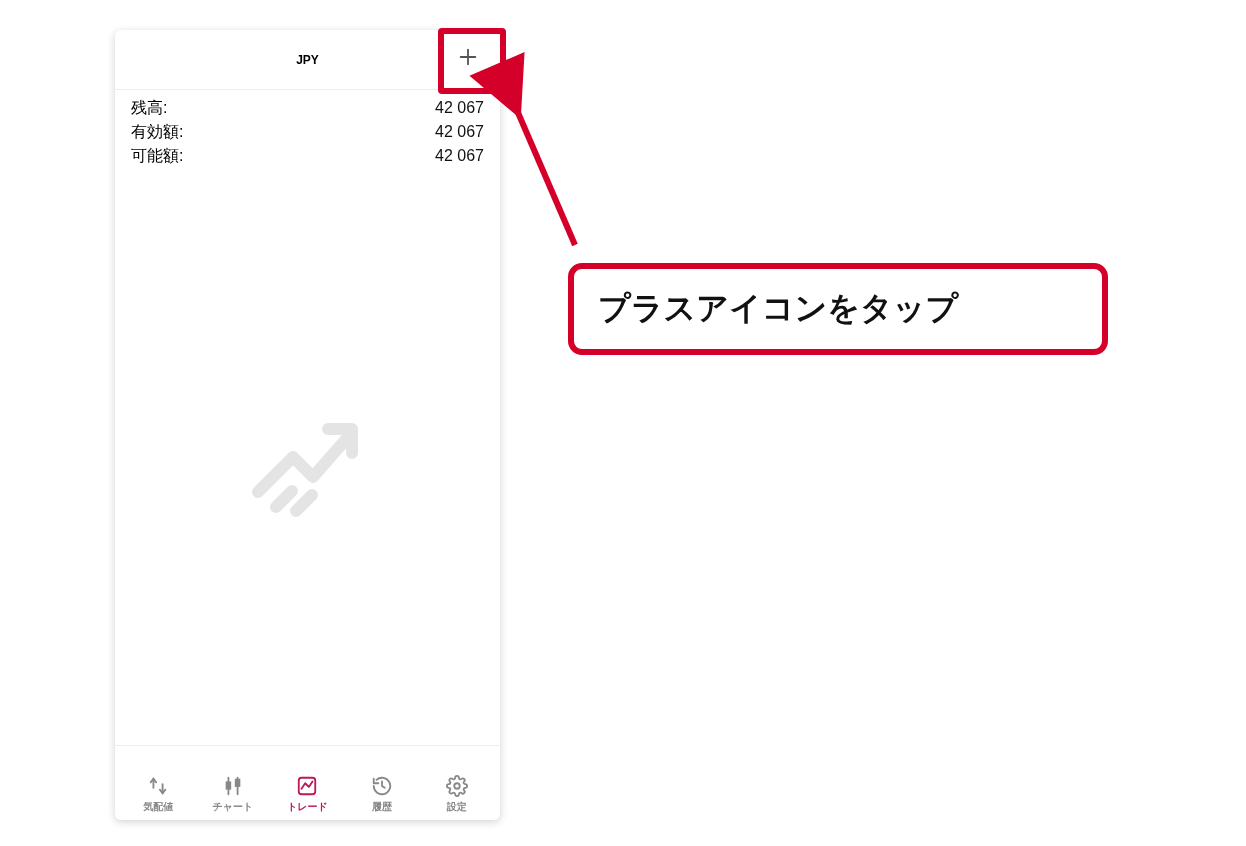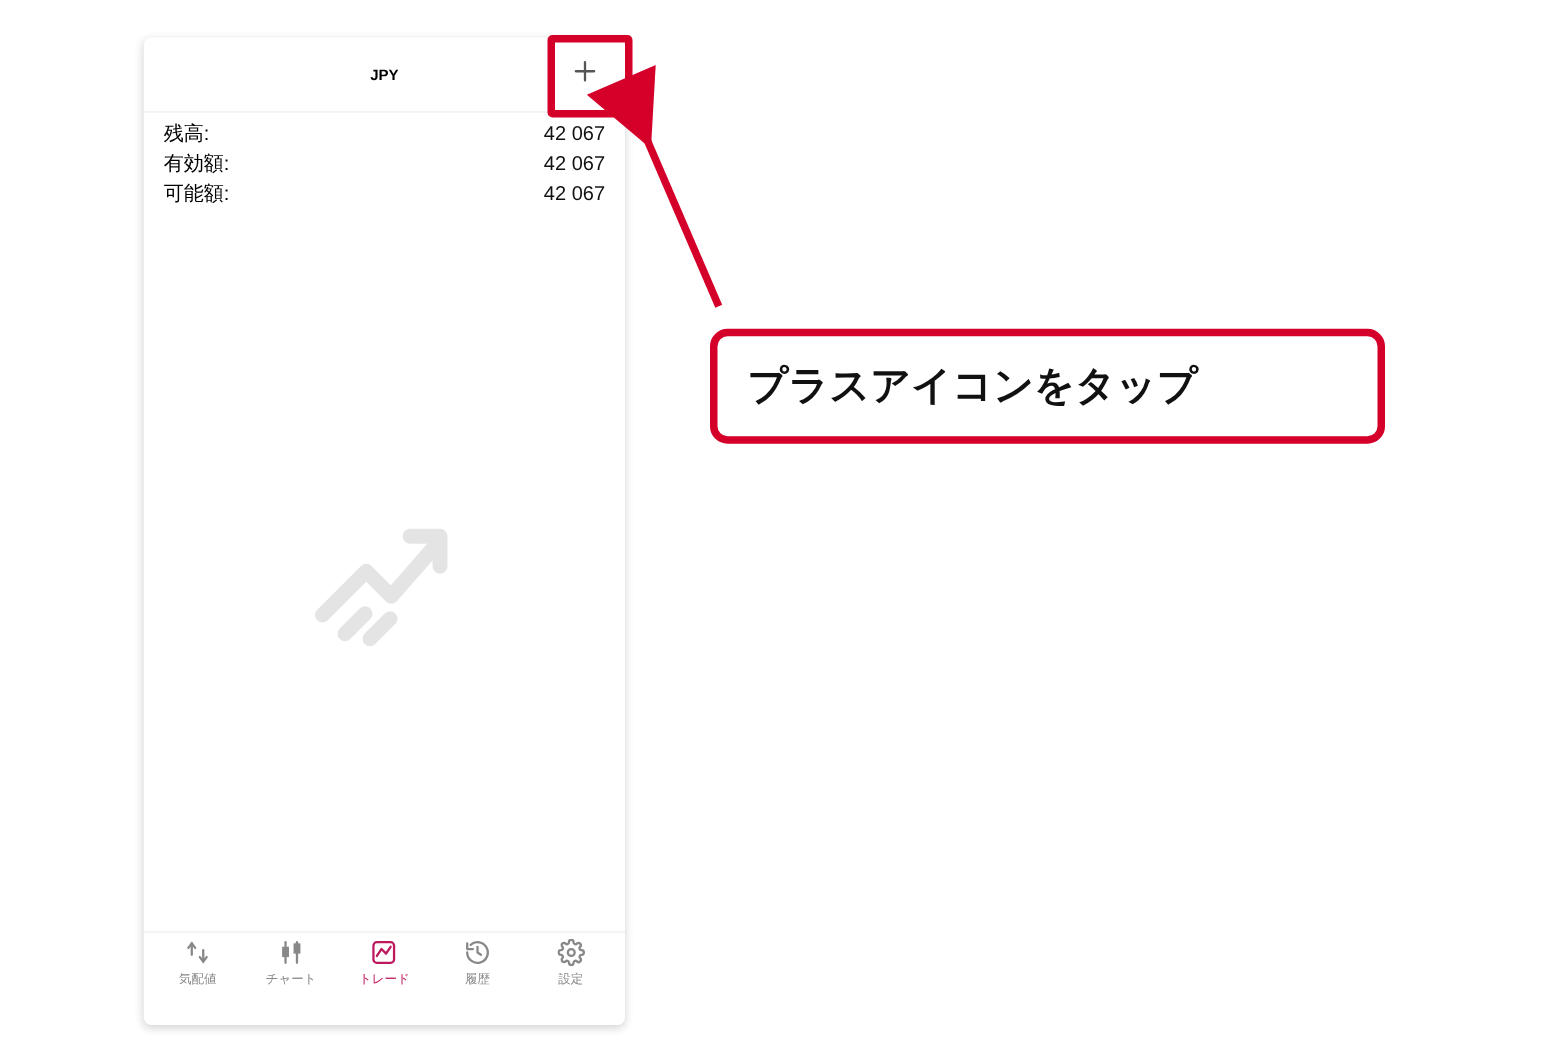--- a/index.html
+++ b/index.html
@@ -68,23 +68,24 @@
   .watermark {
     width: 120px;
     height: 120px;
     opacity: 0.10;
   }
 
   .tabbar {
     height: 75px;
     border-top: 1px solid #eee;
     display: flex;
-    align-items: flex-start;
+    align-items: flex-end;
     justify-content: space-around;
     padding: 4px 6px 6px 6px;
+    font-weight: bold;
   }
   .tab {
     flex: 1;
     display: flex;
     flex-direction: column;
     align-items: center;
     justify-content: center;
     color: #888;
     cursor: pointer;
   }

